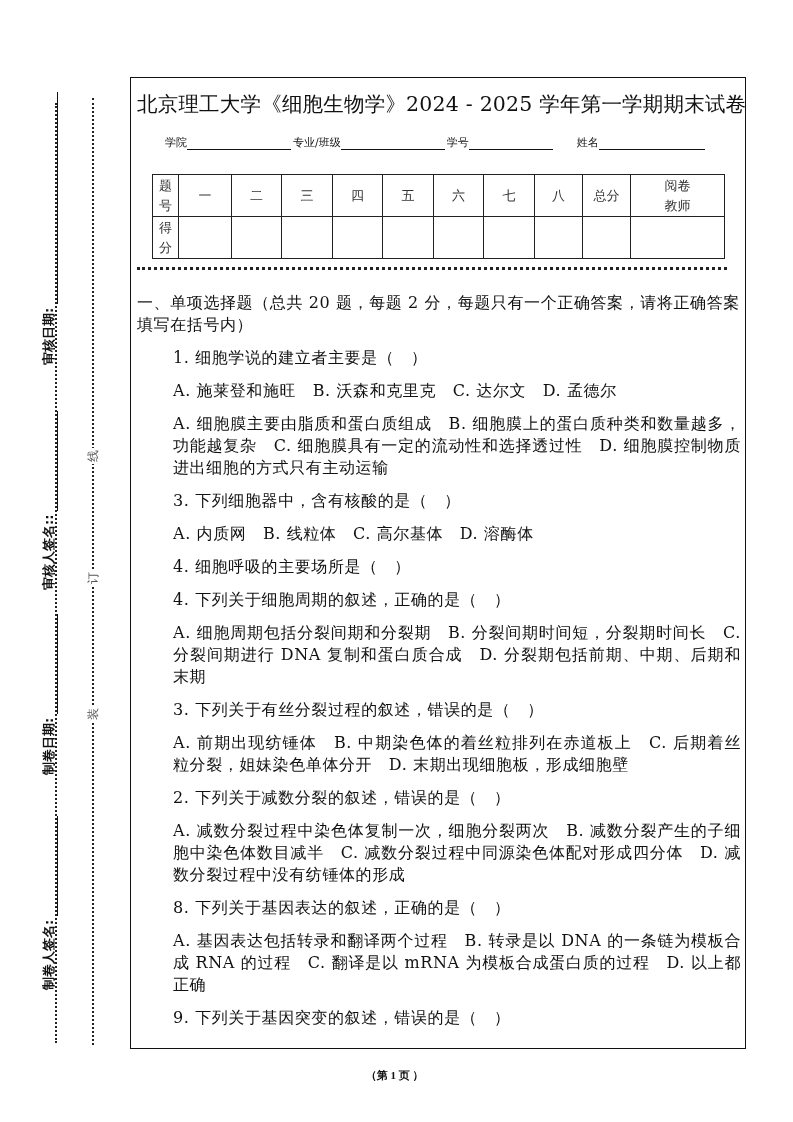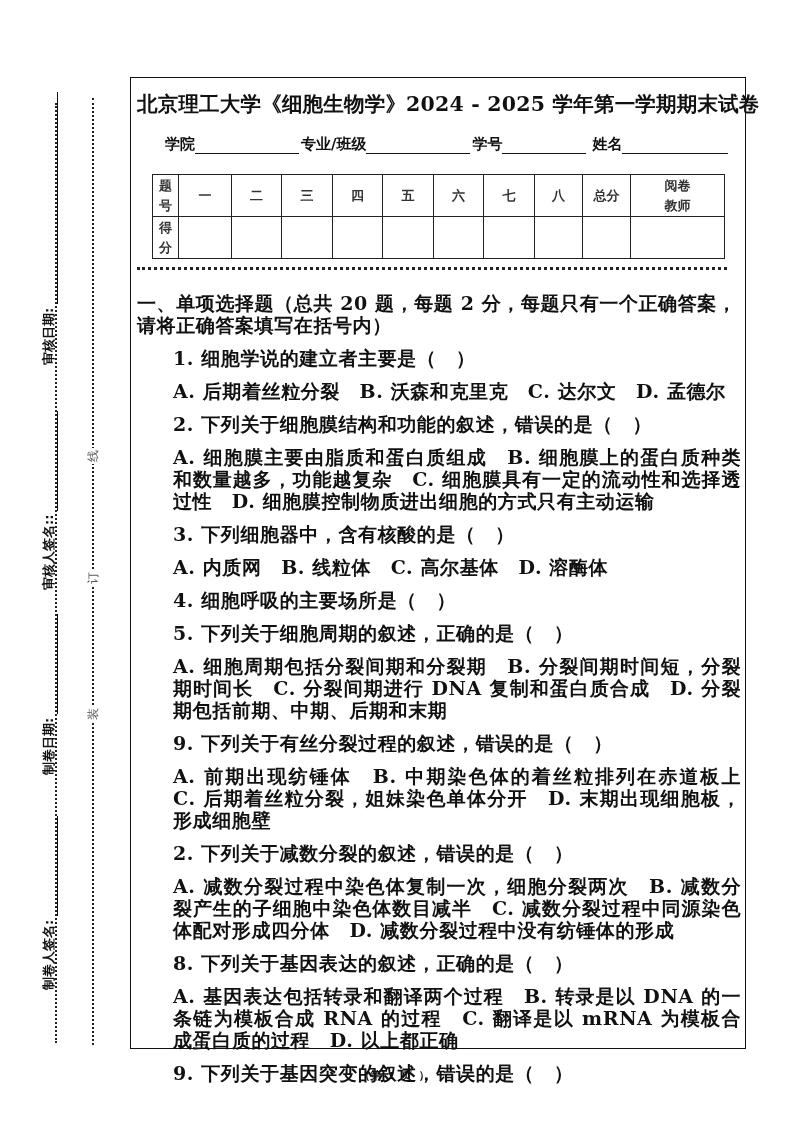--- a/index.html
+++ b/index.html
@@ -16,39 +16,39 @@
     display: flex; align-items: center; justify-content: center; line-height: 1;
   }
   .side-rot {
     position: absolute; left: 40px; transform-origin: left top; transform: rotate(-90deg);
     font-family: "DejaVu Sans", sans-serif; font-weight: bold; font-size: 13px; white-space: nowrap;
     display: flex; align-items: flex-end;
   }
   .side-line { display: inline-block; border-bottom: 1.2px solid #111; height: 1px; margin-left: 4px; }
 
   
-  .frame { position: absolute; left: 130px; top: 77px; width: 616px; height: 972px; border: 1.3px solid #111; font-weight: bold; }
+  .frame { position: absolute; left: 130px; top: 77px; width: 616px; height: 972px; border: 1.3px solid #111; }
   .title { position: absolute; left: 6px; top: 12px; font-size: 20.5px; white-space: nowrap; letter-spacing: 0.2px; }
-  .info-row { position: absolute; left: 34px; top: 57px; font-size: 15px; display: flex; align-items: flex-end; justify-content: flex-end; }
+  .info-row { position: absolute; left: 34px; top: 57px; font-size: 11px; display: flex; align-items: flex-end; justify-content: flex-end; }
   .info-row .lbl { white-space: nowrap; }
   .info-row .blank { display: inline-block; border-bottom: 1px solid #111; height: 12px; margin-right: 2px; }
 
   table.score { position: absolute; left: 21px; top: 96px; border-collapse: collapse; font-size: 13px; }
   table.score td { border: 1px solid #222; text-align: center; vertical-align: middle; color: #333; padding: 0; }
   table.score tr.r1 td { height: 42px; }
   table.score tr.r2 td { height: 42px; }
   .stack { line-height: 20px; }
 
   .hr-dots { position: absolute; left: 6px; top: 189px; width: 590px; border-top: 3px dotted #222; }
 
-  .content { position: absolute; left: 6px; top: 214px; width: 604px; font-size: 19px; line-height: 22px; letter-spacing: 0.6px; }
+  .content { position: absolute; left: 6px; top: 214px; width: 604px; font-size: 16px; line-height: 22px; letter-spacing: 0.6px; }
   .content .p { margin-bottom: 11px; text-align: justify; margin-left: 36px; }
   .content .sec { margin-bottom: 11px; }
 
-  .footer { position: absolute; top: 1068px; left: 0; width: 789px; text-align: center; font-family: Liberation Mono, monospace; font-weight: bold; font-size: 11px; }
+  .footer { position: absolute; top: 1068px; left: 0; width: 789px; text-align: center; font-family: Liberation Serif, serif; font-weight: bold; font-size: 11px; }
 </style>
 </head>
 <body>
 
 <div class="dot-line dot-outer"></div>
 <div class="dot-line dot-inner"></div>
 <div class="bind-char" style="top:448px;">线</div>
 <div class="bind-char" style="top:570px;">订</div>
 <div class="bind-char" style="top:706px;">装</div>
 
@@ -72,21 +72,21 @@
 <div class="frame">
   <div class="title">北京理工大学《细胞生物学》2024 - 2025 学年第一学期期末试卷</div>
 
   <div class="info-row">
     <span class="lbl">学院</span>
     <span class="blank" style="width:104px;"></span>
     <span class="lbl">专业/班级</span>
     <span class="blank" style="width:104px;"></span>
     <span class="lbl">学号</span>
     <span class="blank" style="width:84px;"></span>
-    <span class="lbl" style="margin-left:4px;">姓名</span>
+    <span class="lbl" style="margin-left:22px;">姓名</span>
     <span class="blank" style="width:106px;"></span>
   </div>
 
   <table class="score">
     <tbody>
         <tr class="r1">
       <td style="width:26px;">
             <div class="stack">
               <div>题</div>
               <div>号</div>
@@ -128,34 +128,33 @@
     </tr>
   </tbody>
     </table>
 
   <div class="hr-dots"></div>
 
   <div class="content">
     <div class="sec">一、单项选择题（总共 20 题，每题 2 分，每题只有一个正确答案，请将正确答案填写在括号内）</div>
 
     <div class="p">1. 细胞学说的建立者主要是（　）</div>
-    <div class="p">A. 后期着丝粒分裂　B. 沃森和克里克　C. 达尔文　D. 孟德尔</div>
+    <div class="p">A. 施莱登和施旺　B. 沃森和克里克　C. 达尔文　D. 孟德尔</div>
 
-    <div class="p">2. 下列关于细胞膜结构和功能的叙述，错误的是（　）</div>
     <div class="p">A. 细胞膜主要由脂质和蛋白质组成　B. 细胞膜上的蛋白质种类和数量越多，功能越复杂　C. 细胞膜具有一定的流动性和选择透过性　D. 细胞膜控制物质进出细胞的方式只有主动运输</div>
 
     <div class="p">3. 下列细胞器中，含有核酸的是（　）</div>
     <div class="p">A. 内质网　B. 线粒体　C. 高尔基体　D. 溶酶体</div>
 
     <div class="p">4. 细胞呼吸的主要场所是（　）</div>
 
-    <div class="p">5. 下列关于细胞周期的叙述，正确的是（　）</div>
+    <div class="p">4. 下列关于细胞周期的叙述，正确的是（　）</div>
     <div class="p">A. 细胞周期包括分裂间期和分裂期　B. 分裂间期时间短，分裂期时间长　C. 分裂间期进行 DNA 复制和蛋白质合成　D. 分裂期包括前期、中期、后期和末期</div>
 
-    <div class="p">9. 下列关于有丝分裂过程的叙述，错误的是（　）</div>
+    <div class="p">3. 下列关于有丝分裂过程的叙述，错误的是（　）</div>
     <div class="p">A. 前期出现纺锤体　B. 中期染色体的着丝粒排列在赤道板上　C. 后期着丝粒分裂，姐妹染色单体分开　D. 末期出现细胞板，形成细胞壁</div>
 
     <div class="p">2. 下列关于减数分裂的叙述，错误的是（　）</div>
     <div class="p">A. 减数分裂过程中染色体复制一次，细胞分裂两次　B. 减数分裂产生的子细胞中染色体数目减半　C. 减数分裂过程中同源染色体配对形成四分体　D. 减数分裂过程中没有纺锤体的形成</div>
 
     <div class="p">8. 下列关于基因表达的叙述，正确的是（　）</div>
     <div class="p">A. 基因表达包括转录和翻译两个过程　B. 转录是以 DNA 的一条链为模板合成 RNA 的过程　C. 翻译是以 mRNA 为模板合成蛋白质的过程　D. 以上都正确</div>
 
     <div class="p">9. 下列关于基因突变的叙述，错误的是（　）</div>
   </div>

